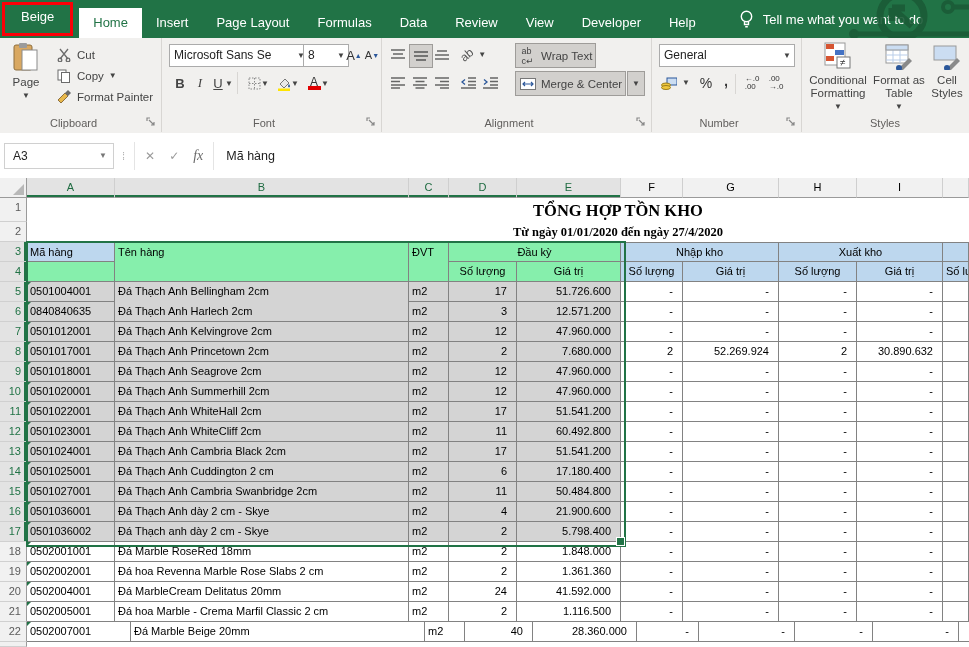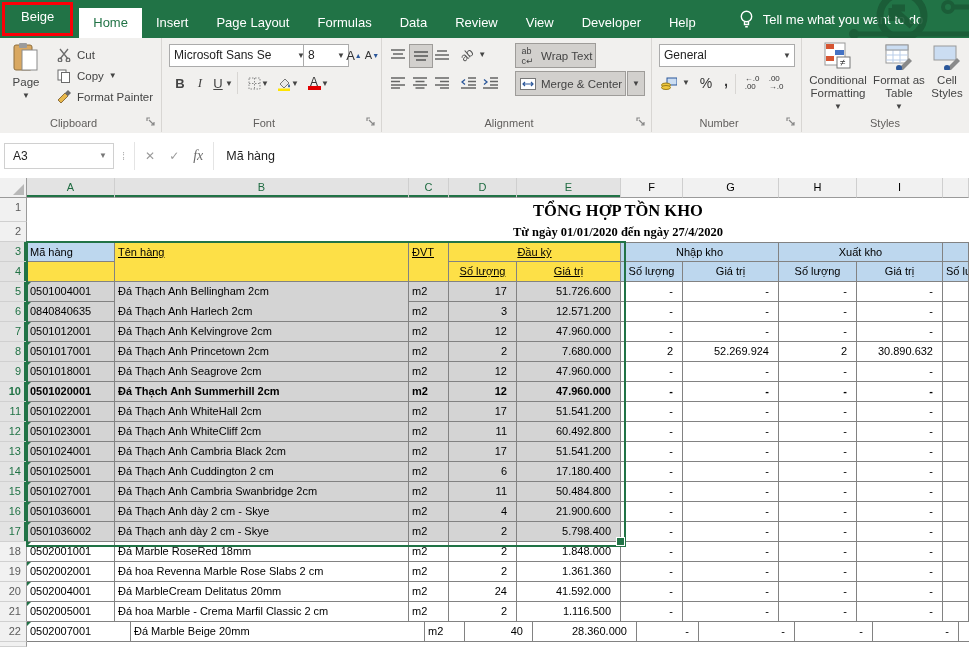--- a/index.html
+++ b/index.html
@@ -58,21 +58,21 @@
   .colhead.sel{background:#E3E3E3;color:#1E6B41;box-shadow:inset 0 -2px 0 #217346;}
   .row{display:flex;}
   .c{box-sizing:border-box;flex:none;overflow:hidden;white-space:nowrap;font-size:11px;line-height:19px;color:#000;}
   .rowhead{width:27px;background:#F1F1F1;border-right:1px solid #9A9A9A;border-bottom:1px solid #D0D0D0;
            color:#5A5A5A;text-align:right;padding-right:5px;}
   .rowhead.sel{background:#E3E3E3;color:#217346;box-shadow:inset -2px 0 0 #217346;}
   .blankwide{background:#fff;}
   .tcell{border-right:1px solid #828282;border-bottom:1px solid #828282;background:#fff;}
   .tcell.sel{background:#D4D4D4;}
   .hdr{background:#BDD7EE;text-align:center;border-right:1px solid #828282;border-bottom:1px solid #828282;}
-  .hdr.shade{background:#fde047;text-decoration:underline;}
+  .hdr.shade{background:#86efac;}
   .hdr.topline{border-top:1px solid #828282;}
   .l{text-align:left;padding-left:3px;}
   .r{text-align:right;padding-right:9px;}
   .tri{position:relative;}
   .tri::before{content:'';position:absolute;left:0;top:0;border-top:4px solid #217346;border-right:4px solid transparent;}
   .hcol{display:flex;flex-direction:column;flex:none;}
   .title-overlay{position:absolute;left:265px;width:706px;top:20px;height:24px;line-height:26px;text-align:center;
                  font-family:"Liberation Serif","DejaVu Serif",serif;font-weight:bold;font-size:16.5px;color:#000;}
   .subtitle-overlay{position:absolute;left:265px;width:706px;top:44px;height:20px;line-height:20px;text-align:center;
                     font-family:"Liberation Serif","DejaVu Serif",serif;font-weight:bold;font-size:12.5px;color:#000;}
@@ -519,21 +519,21 @@
           <div class="c tcell l sel" style="width: 294px; height: 20px;">Đá Thạch Anh Seagrove 2cm</div>
           <div class="c tcell l sel" style="width: 40px; height: 20px;">m2</div>
           <div class="c tcell r sel" style="width: 68px; height: 20px;">12</div>
           <div class="c tcell r sel" style="width: 104px; height: 20px;">47.960.000</div>
           <div class="c tcell r" style="width: 62px; height: 20px;">-</div>
           <div class="c tcell r" style="width: 96px; height: 20px;">-</div>
           <div class="c tcell r" style="width: 78px; height: 20px;">-</div>
           <div class="c tcell r" style="width: 86px; height: 20px;">-</div>
           <div class="c tcell" style="width: 26px; height: 20px;"></div>
         </div>
-        <div class="row" style="height: 20px; font-weight: bold;">
+        <div class="row" style="height: 20px;">
           <div class="c rowhead sel" style="width: 27px; height: 20px;">10</div>
           <div class="c tcell l tri sel" style="width: 88px; height: 20px;">0501020001</div>
           <div class="c tcell l sel" style="width: 294px; height: 20px;">Đá Thạch Anh Summerhill 2cm</div>
           <div class="c tcell l sel" style="width: 40px; height: 20px;">m2</div>
           <div class="c tcell r sel" style="width: 68px; height: 20px;">12</div>
           <div class="c tcell r sel" style="width: 104px; height: 20px;">47.960.000</div>
           <div class="c tcell r" style="width: 62px; height: 20px;">-</div>
           <div class="c tcell r" style="width: 96px; height: 20px;">-</div>
           <div class="c tcell r" style="width: 78px; height: 20px;">-</div>
           <div class="c tcell r" style="width: 86px; height: 20px;">-</div>

